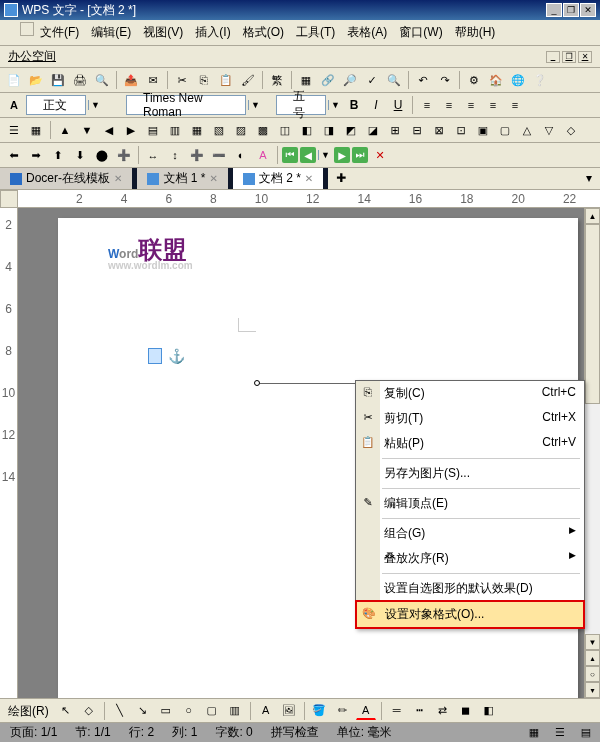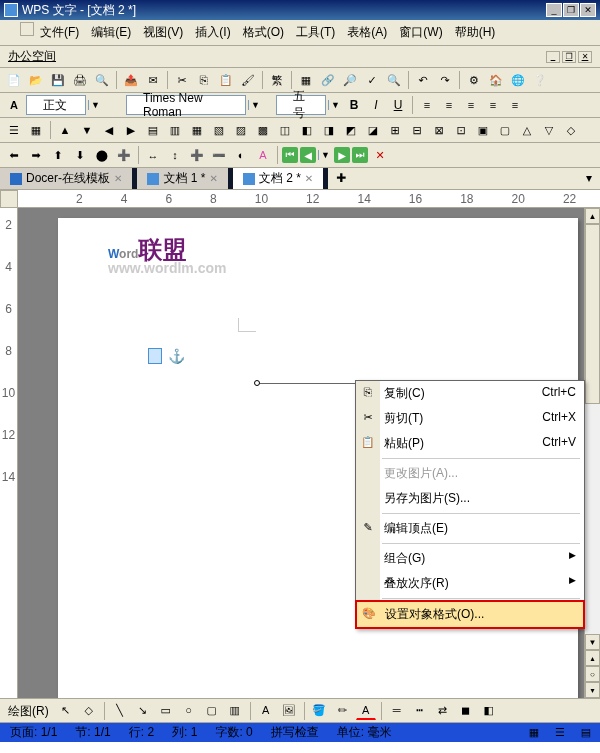--- a/index.html
+++ b/index.html
@@ -45,21 +45,21 @@
 .ctx-item.highlighted{background:#ffe6a0;border:2px solid #d00;margin:-1px;}
 .ctx-icon{position:absolute;left:4px;top:3px;width:16px;height:16px;display:flex;align-items:center;justify-content:center;font-size:11px;}
 .ctx-sep{height:1px;background:#ccc;margin:2px 4px 2px 26px;}
 .ctx-arrow{font-size:9px;}
 .ctx-iconbar{width:24px;background:#ece9d8;position:absolute;left:0;top:0;bottom:0;}
 .scrollbar-v{width:16px;background:#ece9d8;border-left:1px solid #aca899;display:flex;flex-direction:column;}
 .scroll-btn{height:16px;background:#ece9d8;border:1px solid #aca899;display:flex;align-items:center;justify-content:center;font-size:8px;cursor:pointer;}
 .scroll-track{flex:1;background:#f0f0f0;}
 .scroll-thumb{height:180px;background:#ece9d8;border:1px solid #aca899;}
 .bottom-toolbar{background:#ece9d8;padding:2px 4px;display:flex;gap:3px;align-items:flex-end;border-top:1px solid #aca899;height:24px;}
-.statusbar{background:#1d4ed8;padding:2px 6px;display:flex;gap:10px;align-items:center;border-top:1px solid #aca899;height:20px;}
+.statusbar{background:#a3a3a3;padding:2px 6px;display:flex;gap:10px;align-items:center;border-top:1px solid #aca899;height:20px;}
 .status-seg{padding:0 4px;}
 .ruler-marks{display:flex;color:#666;font-size:9px;height:100%;align-items:center;padding-left:58px;gap:38px;}
 .vruler-marks{display:flex;flex-direction:column;color:#666;font-size:9px;width:100%;align-items:center;padding-top:10px;gap:28px;}
 .page-corner{position:absolute;left:180px;top:100px;width:18px;height:14px;border-left:1px solid #ccc;border-bottom:1px solid #ccc;}
 .nav-btn-green{width:16px;height:16px;background:#4caf50;border-radius:2px;display:inline-flex;align-items:center;justify-content:center;color:#fff;font-size:10px;}
 </style>
 </head>
 <body>
 
 <div class="titlebar">
@@ -260,21 +260,21 @@
         <span>8</span>
         <span>10</span>
         <span>12</span>
         <span>14</span>
       </div>
   </div>
   <div class="doc-area">
     <div class="page">
       <div class="watermark">
         <span class="w1">W</span><span class="w2">ord</span><span class="w3">联盟</span>
-        <div style="font-size:14px;color:#ccc;margin-top:-6px;">www.wordlm.com</div>
+        <div style="font-size:10px;color:#ccc;margin-top:-6px;">www.wordlm.com</div>
       </div>
       <div class="page-corner"></div>
       <div class="anchor">
         <div class="anchor-doc"></div>
         <span class="anchor-icon">⚓</span>
       </div>
       <div class="shape-line">
         <div class="shape-handle" style="left:-4px;top:-3px;"></div>
         <div class="shape-handle" style="right:-4px;top:-3px;"></div>
       </div>
@@ -303,41 +303,41 @@
     <span class="ctx-icon">✂</span>
     <span>剪切(T)</span>
       <span>Ctrl+X</span>
   </div>
   <div class="ctx-item">
     <span class="ctx-icon">📋</span>
     <span>粘贴(P)</span>
       <span>Ctrl+V</span>
   </div>
   <div class="ctx-sep"></div>
-  <div class="ctx-item disabled">
-    <span>更改图片(A)...</span>
-  </div>
   <div class="ctx-item">
     <span>另存为图片(S)...</span>
   </div>
   <div class="ctx-sep"></div>
   <div class="ctx-item">
     <span class="ctx-icon">✎</span>
     <span>编辑顶点(E)</span>
   </div>
   <div class="ctx-sep"></div>
   <div class="ctx-item">
     <span>组合(G)</span>
       <span class="ctx-arrow">▶</span>
   </div>
   <div class="ctx-item">
     <span>叠放次序(R)</span>
       <span class="ctx-arrow">▶</span>
   </div>
   <div class="ctx-sep"></div>
+  <div class="ctx-item">
+    <span>设置自选图形的默认效果(D)</span>
+  </div>
   <div class="ctx-item highlighted">
     <span class="ctx-icon">🎨</span>
     <span>设置对象格式(O)...</span>
   </div>
 </div>
 
 <div class="bottom-toolbar">
   <span style="cursor:pointer;padding:0 4px;">绘图(R)</span>
   <span class="tool-btn">↖</span>
   <span class="tool-btn">◇</span>

